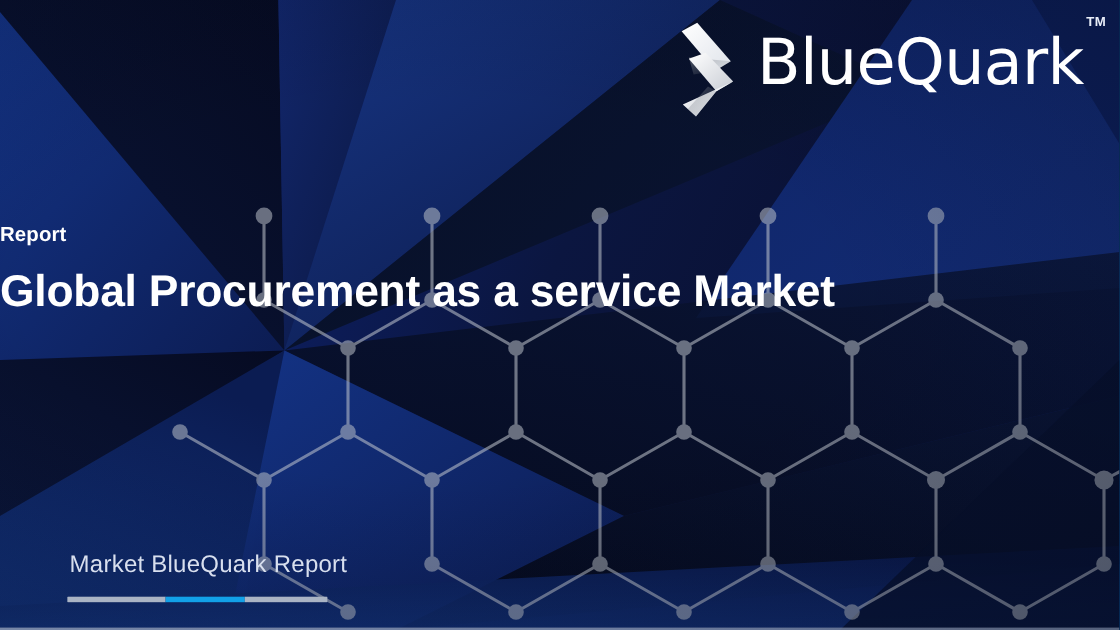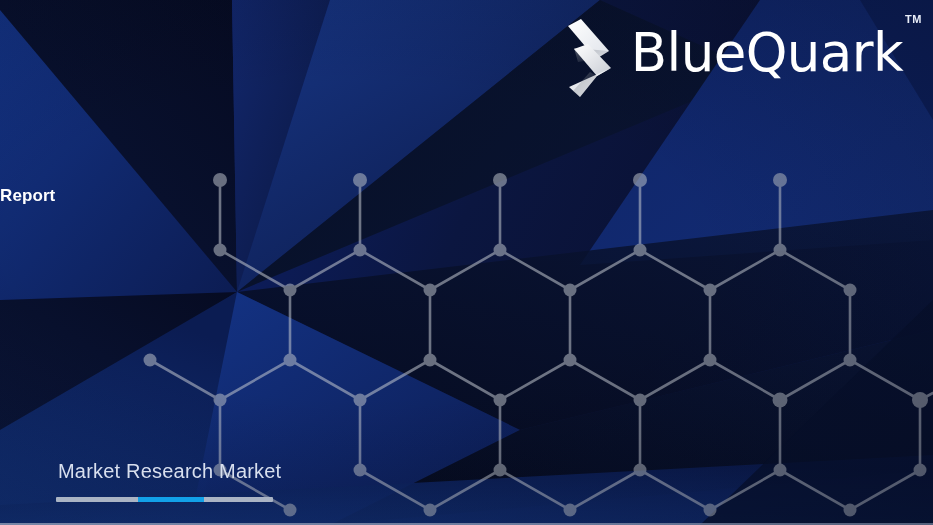--- a/index.html
+++ b/index.html
@@ -314,24 +314,25 @@
         <path d="M33 58 L16 79 L9 73 L26 54 Z" fill="url(#shd)" opacity=".5"></path>
       </svg>
     </div>
     <div class="logo-text">
       <div class="wordmark">BlueQuark</div>
     </div>
   </div>
 
   <div class="center-block">
     <p class="kicker">Report</p>
+    <h1 class="main-title">Global Procurement as a service Market</h1>
   </div>
 
   <div class="footer">
-    <p class="footer-label">Market Research Market</p>
+    <p class="footer-label">Market BlueQuark Report</p>
     <div class="rule">
       <span class="seg-a" style="background: rgb(170, 180, 196);"></span>
       <span class="seg-b" style="background: rgb(18, 161, 232);"></span>
       <span class="seg-c" style="background: rgb(170, 180, 196);"></span>
     </div>
   </div>
 
   <div class="bottom-edge"></div>
 </div>
 

